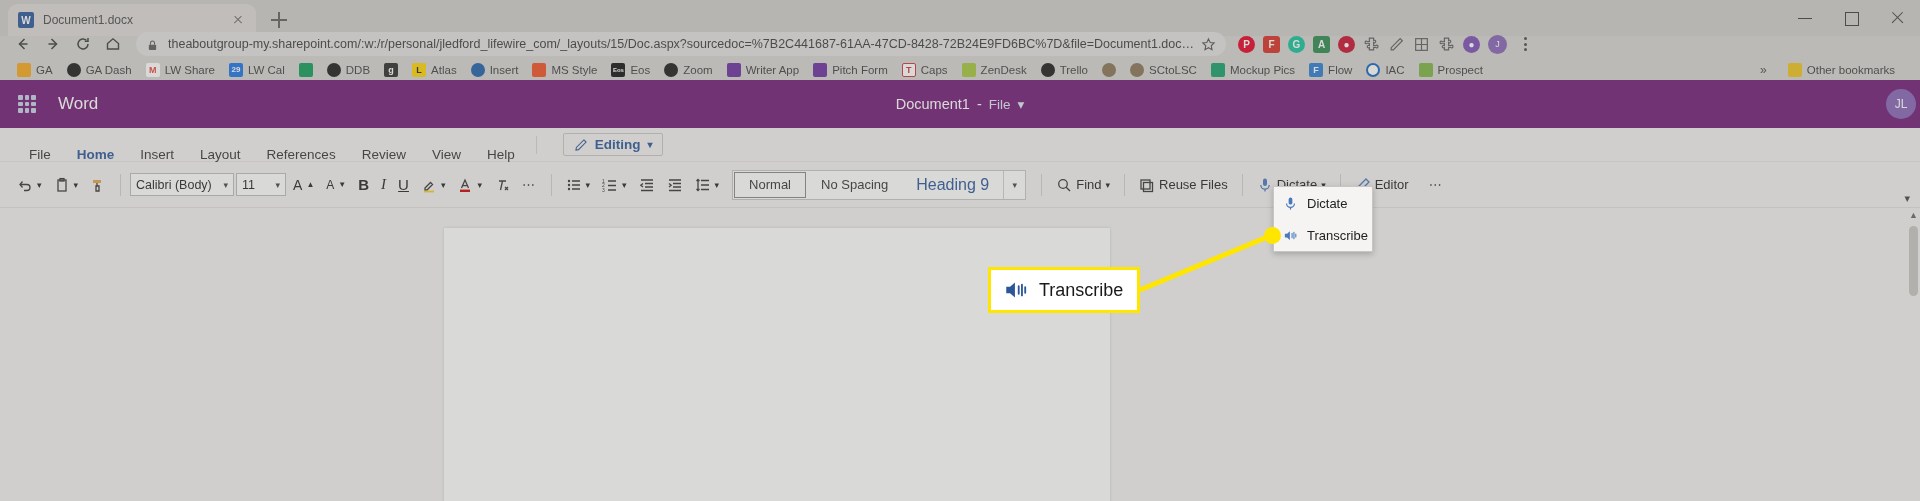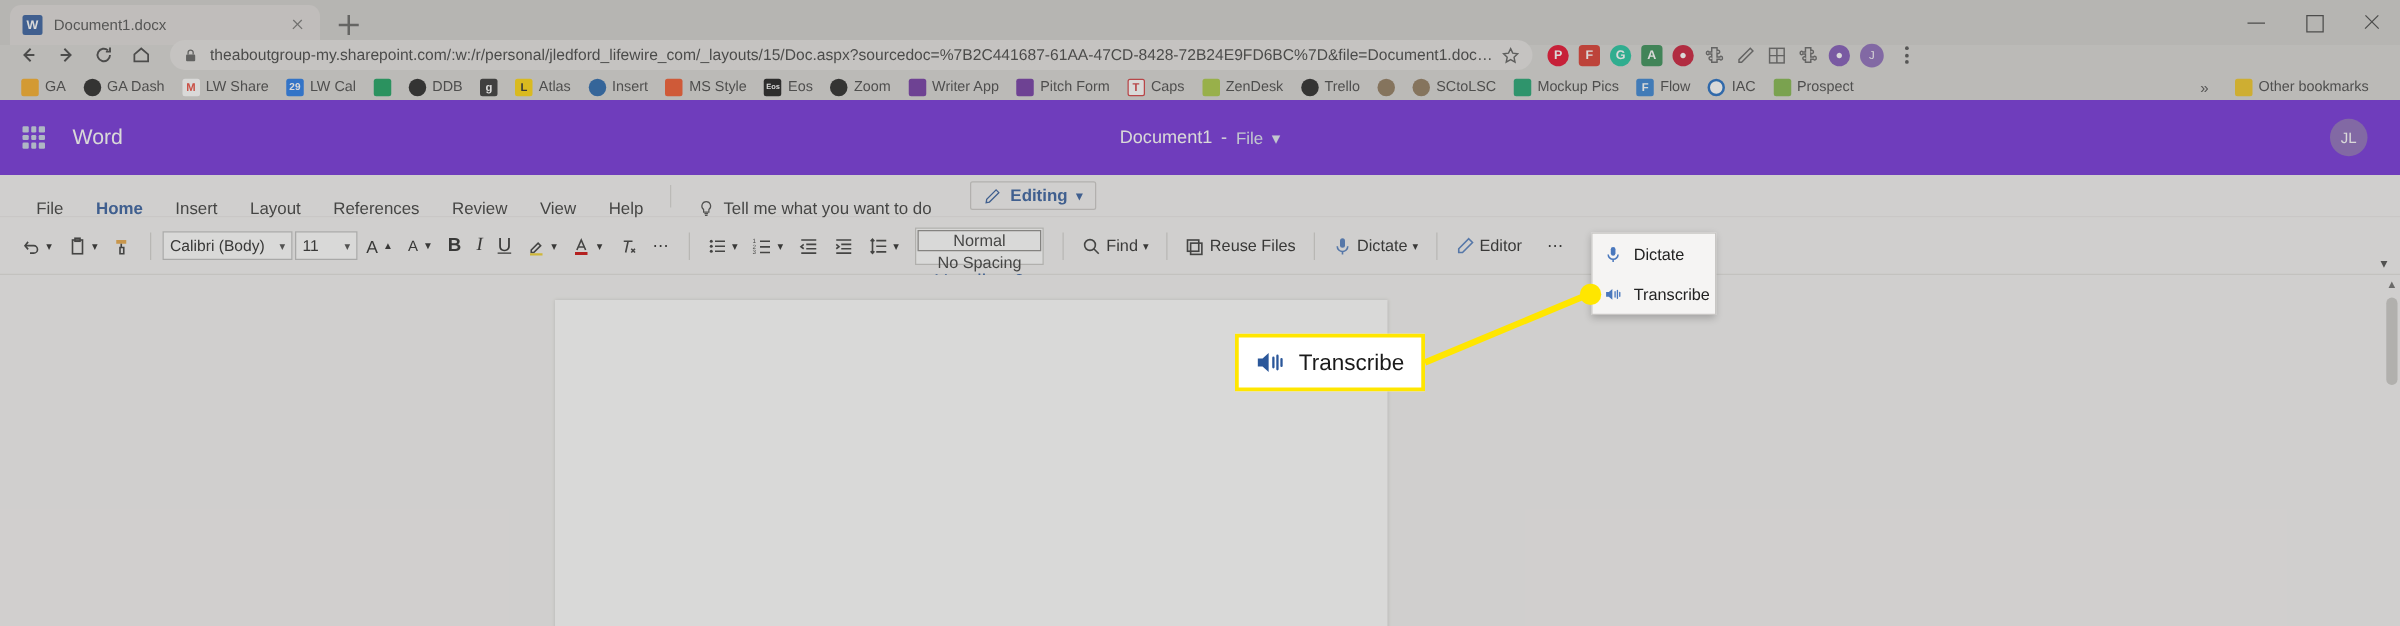--- a/index.html
+++ b/index.html
@@ -98,34 +98,34 @@
     width: 14px; height: 14px; flex: none; border-radius: 2px;
     display: flex; align-items: center; justify-content: center;
     font-size: 9px; font-weight: bold; color: #fff; line-height: 1;
   }
   .bm-overflow { margin-left: auto; display: flex; align-items: center; gap: 14px; padding-right: 8px; }
   .chev { font-size: 12px; color: #4a4a4a; }
 
   
   .word-app { position: absolute; left: 0; top: 80px; width: 1920px; height: 421px; background: #fff; }
   .word-header {
-    height: 60px; background: #6d28d9; display: flex; align-items: center;
+    height: 48px; background: #701a75; display: flex; align-items: center;
     padding: 0 16px; position: relative;
   }
   .waffle { width: 22px; height: 22px; display: grid; grid-template-columns: repeat(3,1fr);
             grid-template-rows: repeat(3,1fr); gap: 2px; padding: 2px; flex: none; }
   .waffle i { background: #c5d0e4; border-radius: 1px; display: block; }
   .word-brand { color: #fff; font-size: 17px; margin-left: 20px; }
   .doc-title-wrap {
     position: absolute; left: 50%; transform: translateX(-50%);
     display: flex; align-items: center; gap: 7px; color: #fff; font-size: 14.5px;
   }
   .saved-state { color: #dfe6f2; font-size: 13.5px; }
   .avatar-word {
-    position: absolute; right: 26px; width: 30px; height: 30px; border-radius: 50%;
+    position: absolute; right: 4px; width: 30px; height: 30px; border-radius: 50%;
     background: #8764b8; color: #fff; font-size: 12px;
     display: flex; align-items: center; justify-content: center;
   }
 
   .ribbon-tabs {
     height: 34px; background: #f3f2f1; display: flex; align-items: center;
     padding: 0 16px; position: relative; border-bottom: 1px solid #e6e4e2;
   }
   .rtab {
     font-size: 13.5px; color: #333; padding: 0 13px; height: 34px;
@@ -159,21 +159,21 @@
     width: 104px; height: 23px; background: #fff; border: 1px solid #bdbdbd;
     display: flex; align-items: center; padding: 0 5px; font-size: 12.5px; color: #222;
   }
   .font-size {
     width: 50px; height: 23px; background: #fff; border: 1px solid #bdbdbd;
     display: flex; align-items: center; padding: 0 5px; font-size: 12.5px; color: #222;
   }
   .cbx-arrow { margin-left: auto; font-size: 9px; color: #444; }
   .styles-box {
     display: flex; align-items: stretch; height: 30px; border: 1px solid #c8c6c4;
-    background: #fff; margin: 0 6px; flex-direction: column;
+    background: #fff; margin: 0 6px;
   }
   .style-item {
     display: flex; align-items: center; justify-content: center;
     padding: 0 14px; font-size: 13px; color: #333; white-space: nowrap;
   }
   .style-item.selected { background: #fff; border: 1.5px solid #8a8886; margin: 1px; }
   .style-h1 { color: #2b579a; font-size: 16px; }
   .style-arrows {
     width: 22px; border-left: 1px solid #d2d0ce; display: flex;
     align-items: center; justify-content: center; font-size: 9px; color: #444;
@@ -443,29 +443,20 @@
     <div class="ribbon-tabs" id="ribbon-tabs">
       <div class="rtab">File</div>
         <div class="rtab active">Home</div>
         <div class="rtab">Insert</div>
         <div class="rtab">Layout</div>
         <div class="rtab">References</div>
         <div class="rtab">Review</div>
         <div class="rtab">View</div>
         <div class="rtab">Help</div>
         <div class="rtab-sep"></div>
-        <div class="rtab">
-          <span class="ico" style="margin-right:7px">
-            <svg width="14" height="14" viewBox="0 0 16 16">
-              <path d="M8 1.5A4 4 0 0 0 5.6 8.7V11h4.8V8.7A4 4 0 0 0 8 1.5z" fill="none" stroke="#444" stroke-width="1.1"></path>
-              <path d="M6.3 12.5h3.4M6.8 14h2.4" stroke="#444" stroke-width="1.1"></path>
-            </svg>
-          </span>
-          <span>Tell me what you want to do</span>
-        </div>
         <div class="editing-pill">
           <span class="ico">
             <svg width="14" height="14" viewBox="0 0 16 16">
               <path d="M11.3 2.2 13.8 4.7 5.2 13.3 2.2 13.8l.5-3z" fill="none" stroke="#2b579a" stroke-width="1.2"></path>
             </svg>
           </span>
           <span>Editing</span>
           <span style="font-size:10px">▾</span>
         </div>
     </div>

